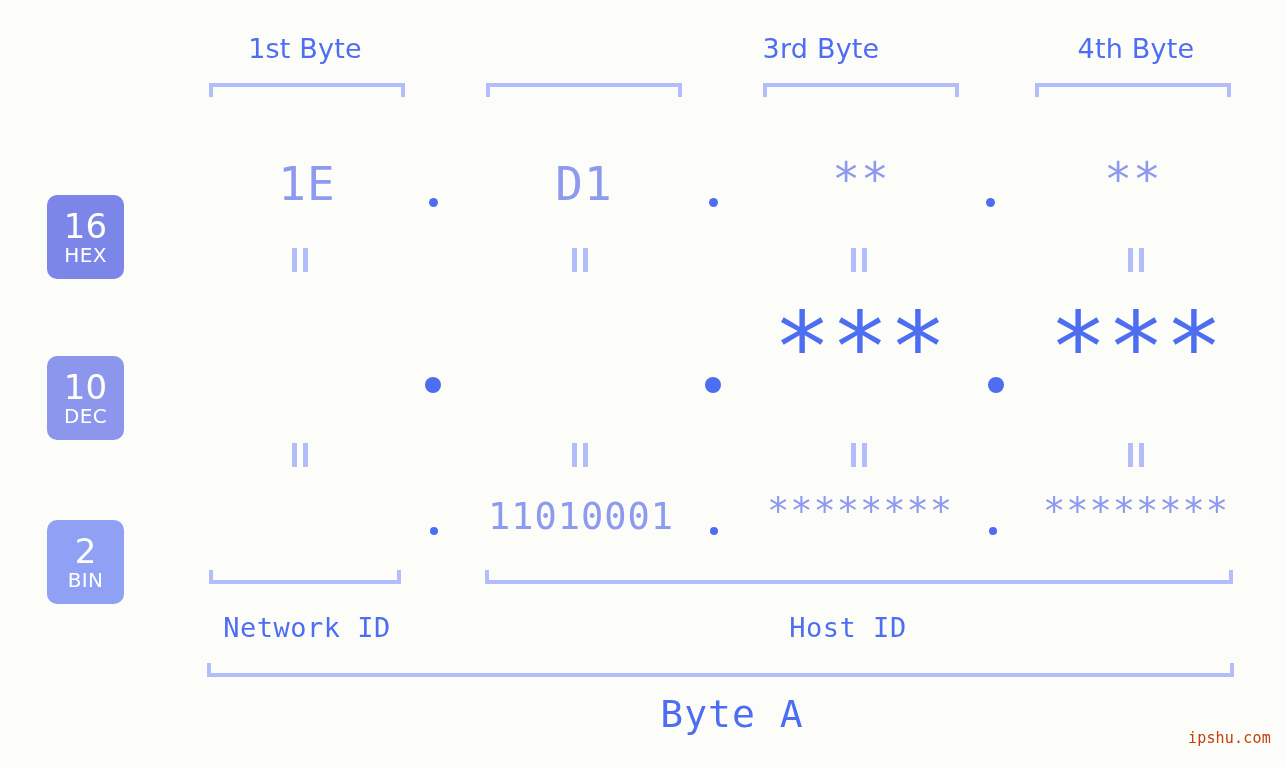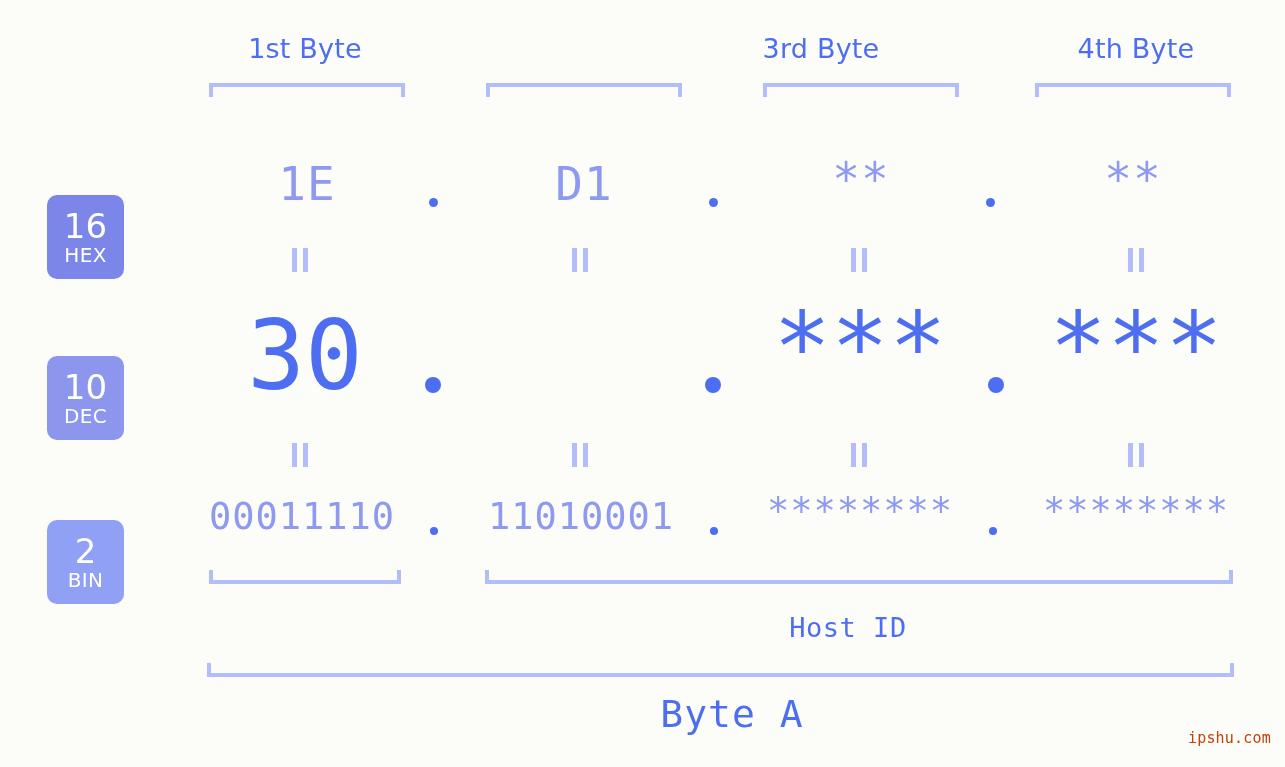--- a/index.html
+++ b/index.html
@@ -219,21 +219,20 @@
   </div>
   <div class="eq" style="left:851px; top:248px;">
     <i class="a"></i>
       <i class="b"></i>
   </div>
   <div class="eq" style="left:1128px; top:248px;">
     <i class="a"></i>
       <i class="b"></i>
   </div>
 
-  <div class="val dec-val" style="left:200px; top:300px; width:210px;">30</div>
   <div class="dot dot-md" style="left:425px; top:377px;"></div>
 
   <div class="dot dot-md" style="left:705px; top:377px;"></div>
 
   <div class="val dec-val" style="left:752px; top:292px; width:216px;">***</div>
   <div class="dot dot-md" style="left:988px; top:377px;"></div>
 
   <div class="val dec-val" style="left:1028px; top:292px; width:216px;">***</div>
 
   <div class="eq" style="left:292px; top:443px;">
@@ -246,34 +245,34 @@
   </div>
   <div class="eq" style="left:851px; top:443px;">
     <i class="a"></i>
       <i class="b"></i>
   </div>
   <div class="eq" style="left:1128px; top:443px;">
     <i class="a"></i>
       <i class="b"></i>
   </div>
 
-  <div class="val bin-val" style="left:202px; top:495px; width:200px;">00011110</div>
   <div class="dot dot-bin" style="left:430px; top:527px;"></div>
 
   <div class="val bin-val" style="left:481px; top:495px; width:200px;">11010001</div>
   <div class="dot dot-bin" style="left:710px; top:527px;"></div>
 
   <div class="val bin-val" style="left:760px; top:490px; width:200px;">********</div>
   <div class="dot dot-bin" style="left:989px; top:527px;"></div>
 
   <div class="val bin-val" style="left:1036px; top:490px; width:200px;">********</div>
 
   <div class="bracket-bottom" style="left:209px; top:570px; width:192px;"></div>
   <div class="bracket-bottom" style="left:485px; top:570px; width:748px;"></div>
 
+  <div class="id-label" style="left:209px; top:612px; width:196px;">Network ID</div>
   <div class="id-label" style="left:750px; top:612px; width:196px;">Host ID</div>
 
   <div class="bracket-bottom" style="left:207px; top:663px; width:1027px;"></div>
 
   <div class="class-label" style="left:632px; top:692px; width:200px;">Byte A</div>
 
   <div class="watermark">ipshu.com</div>
 
 </div>
 

